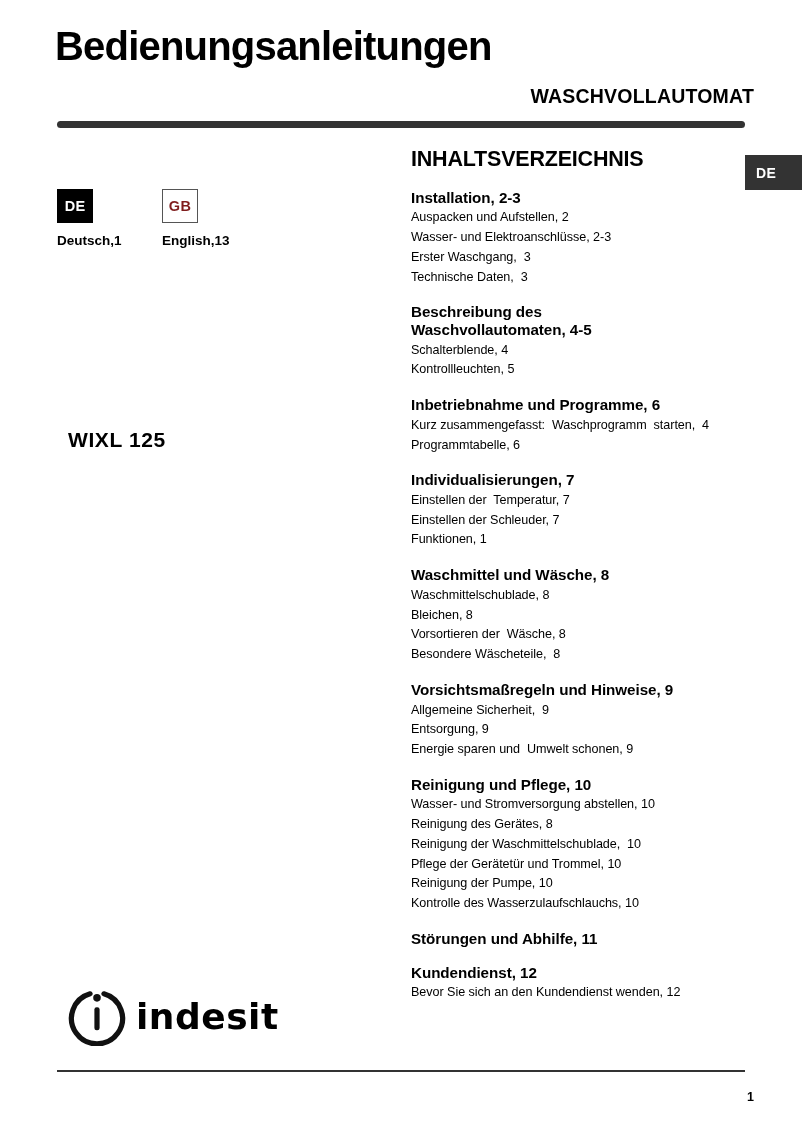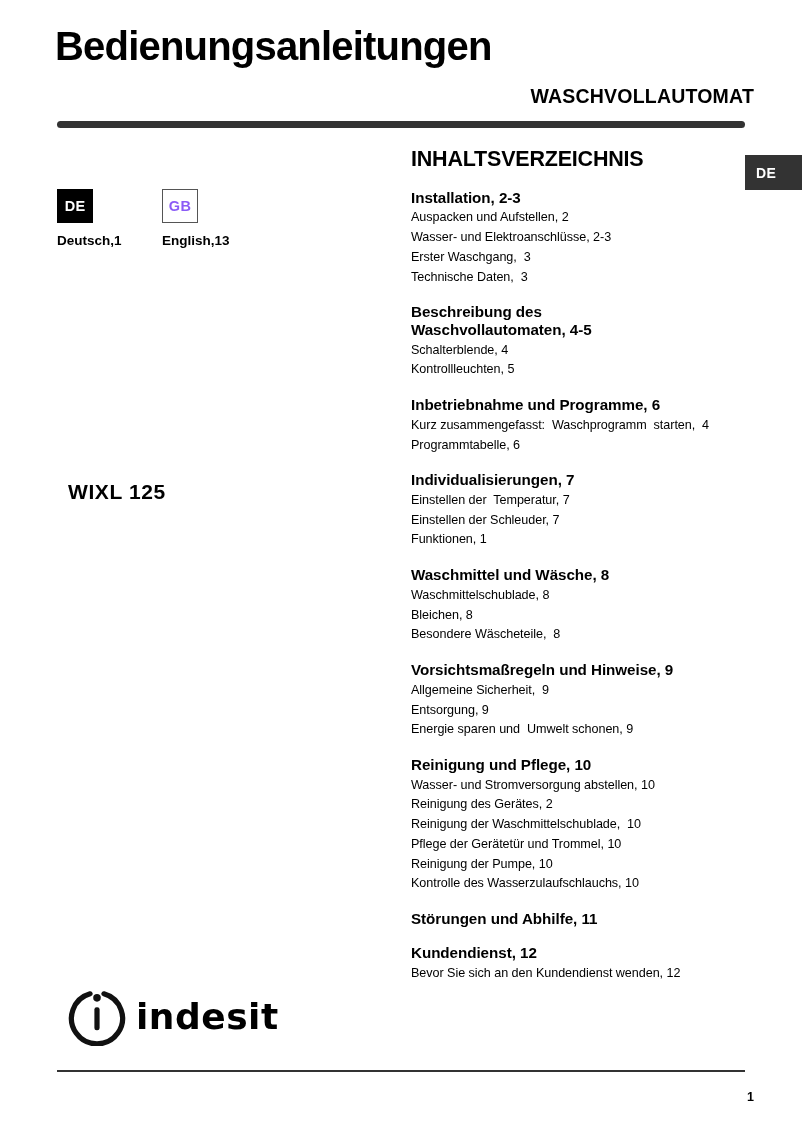--- a/index.html
+++ b/index.html
@@ -91,34 +91,34 @@
     font-weight: bold;
     letter-spacing: 0.3px;
     box-sizing: border-box;
   }
   .lang-badge.filled {
     background: #000000;
     color: #ffffff;
   }
   .lang-badge.outline {
     background: #ffffff;
-    color: #8b5cf6;
+    color: #7f1d1d;
     border: 1px solid #555555;
   }
   .lang-caption {
     margin-top: 10px;
     font-size: 13.5px;
     font-weight: bold;
     letter-spacing: 0px;
     white-space: nowrap;
   }
   .model-name {
     position: absolute;
     left: 68px;
-    top: 480px;
+    top: 428px;
     font-size: 21px;
     font-weight: bold;
     letter-spacing: 0.6px;
     white-space: nowrap;
   }
 
   
   .toc {
     position: absolute;
     left: 411px;
@@ -261,36 +261,37 @@
             <li class="toc-entry">Einstellen der  Temperatur, 7</li>
             <li class="toc-entry">Einstellen der Schleuder, 7</li>
             <li class="toc-entry">Funktionen, 1</li>
           </ul>
         </div>
         <div class="toc-section">
           <div class="toc-heading">Waschmittel und Wäsche, 8</div>
           <ul class="toc-entries">
             <li class="toc-entry">Waschmittelschublade, 8</li>
             <li class="toc-entry">Bleichen, 8</li>
+            <li class="toc-entry">Vorsortieren der  Wäsche, 8</li>
             <li class="toc-entry">Besondere Wäscheteile,  8</li>
           </ul>
         </div>
         <div class="toc-section">
           <div class="toc-heading">Vorsichtsmaßregeln und Hinweise, 9</div>
           <ul class="toc-entries">
             <li class="toc-entry">Allgemeine Sicherheit,  9</li>
             <li class="toc-entry">Entsorgung, 9</li>
             <li class="toc-entry">Energie sparen und  Umwelt schonen, 9</li>
           </ul>
         </div>
         <div class="toc-section">
           <div class="toc-heading">Reinigung und Pflege, 10</div>
           <ul class="toc-entries">
             <li class="toc-entry">Wasser- und Stromversorgung abstellen, 10</li>
-            <li class="toc-entry">Reinigung des Gerätes, 2</li>
+            <li class="toc-entry">Reinigung des Gerätes, 8</li>
             <li class="toc-entry">Reinigung der Waschmittelschublade,  10</li>
             <li class="toc-entry">Pflege der Gerätetür und Trommel, 10</li>
             <li class="toc-entry">Reinigung der Pumpe, 10</li>
             <li class="toc-entry">Kontrolle des Wasserzulaufschlauchs, 10</li>
           </ul>
         </div>
         <div class="toc-section">
           <div class="toc-heading">Störungen und Abhilfe, 11</div>
         </div>
         <div class="toc-section">

